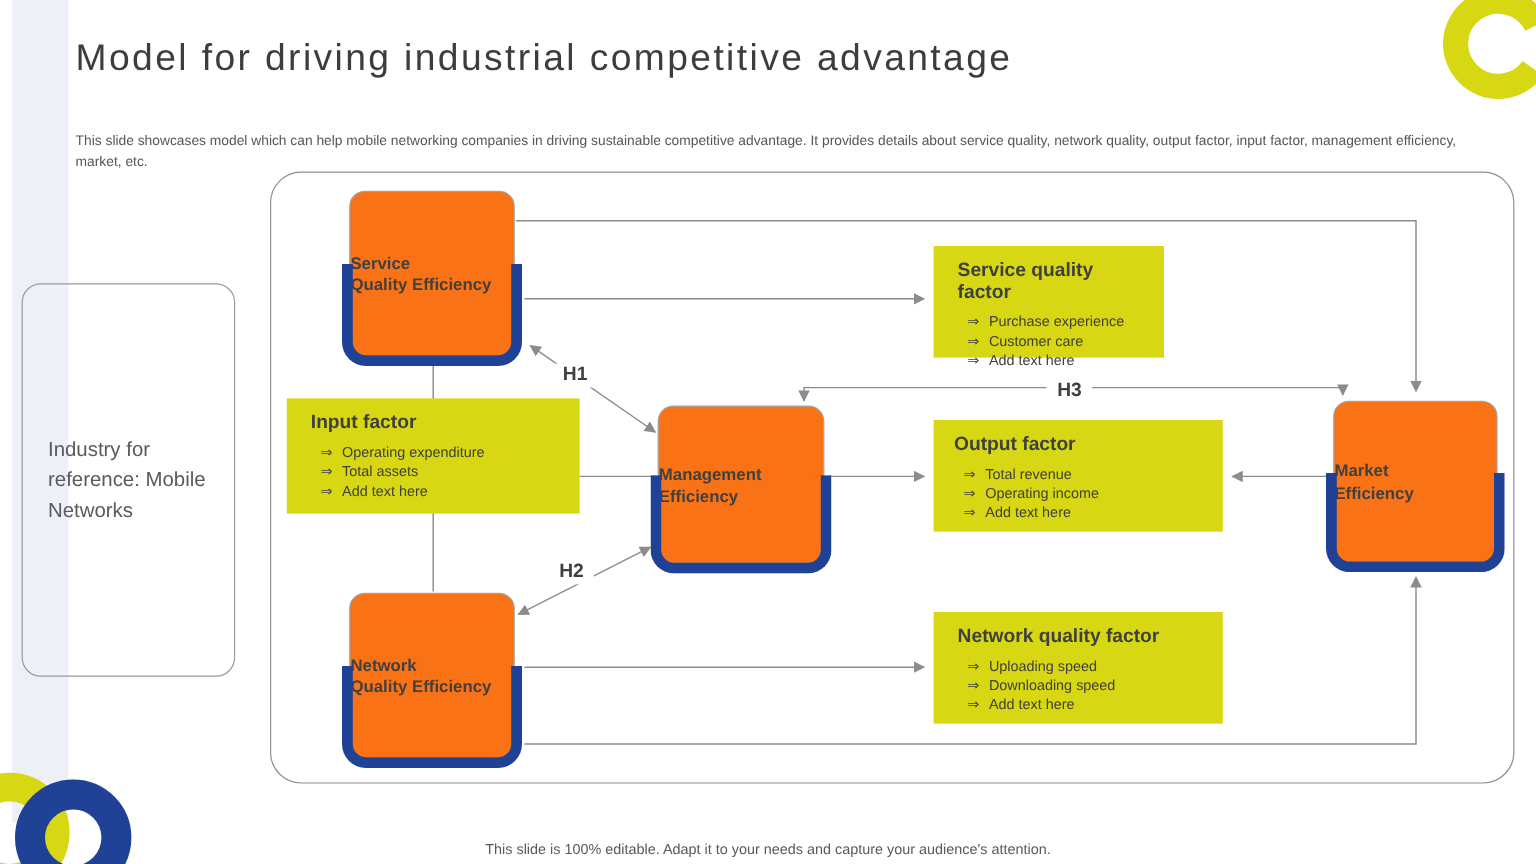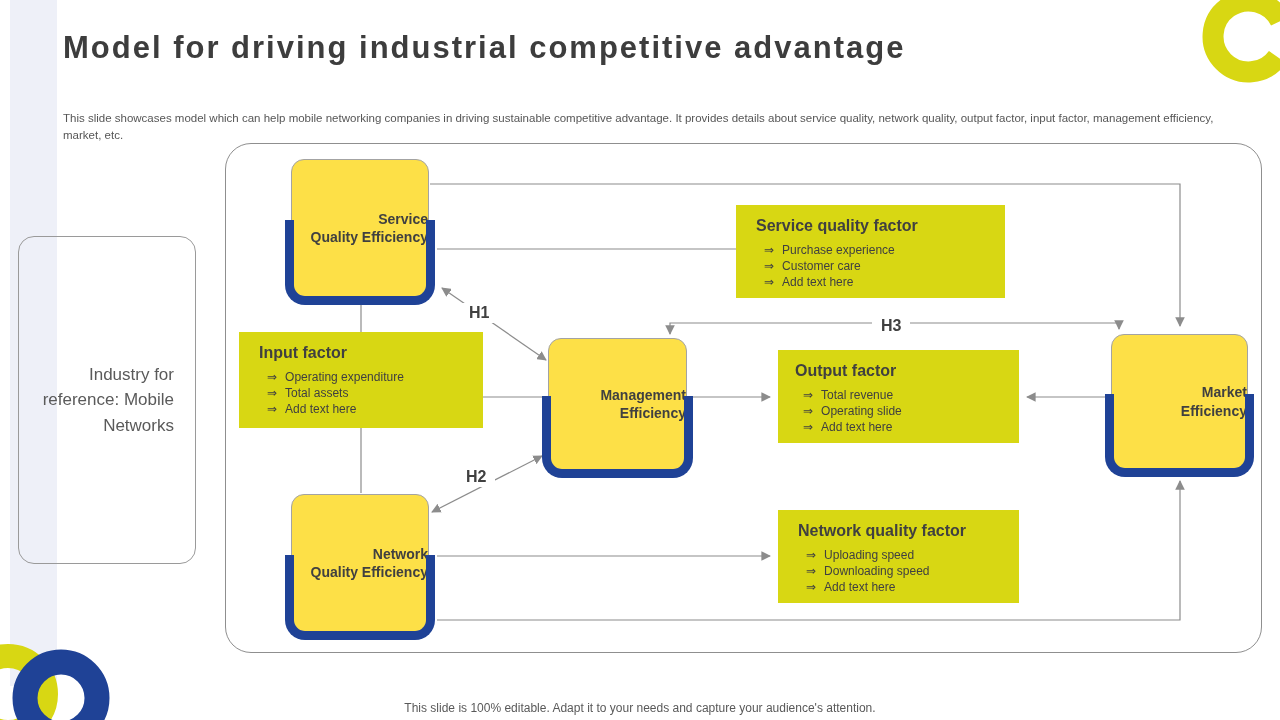--- a/index.html
+++ b/index.html
@@ -6,65 +6,65 @@
   body{
     width:1280px;height:720px;position:relative;overflow:hidden;
     background:#ffffff;font-family:"Liberation Sans", sans-serif;
   }
   .stripe{position:absolute;left:10px;top:0;width:47px;height:686px;background:#eef0f8;z-index:0;}
   .deco-svg{position:absolute;left:0;top:0;width:1280px;height:720px;z-index:1;pointer-events:none;}
   .lines-svg{position:absolute;left:0;top:0;width:1280px;height:720px;z-index:2;pointer-events:none;}
 
   .title{
     position:absolute;left:63px;top:30px;width:1000px;
-    font-size:31px;font-weight:700;letter-spacing:2px;color:#3d3d3d;z-index:3;
+    font-size:31px;font-weight:400;letter-spacing:2px;color:#3d3d3d;z-index:3;
   }
   .description{
     position:absolute;left:63px;top:90px;width:1160px;
     font-size:11.5px;line-height:1.5;color:#565656;z-index:3;margin-top:20px;
   }
   .footer{
     position:absolute;left:0;top:701px;width:1280px;text-align:center;
     font-size:12px;color:#595959;z-index:3;
   }
   .ref-box{
     position:absolute;left:18px;top:236px;width:178px;height:328px;
     border:1px solid #9a9a9a;border-radius:16px;box-sizing:border-box;
-    display:flex;align-items:center;justify-content:center;text-align:right;
+    display:flex;align-items:center;justify-content:center;text-align:left;
     font-size:17px;line-height:1.5;color:#5a5a5a;padding:0 21px;z-index:2;
   }
   .frame{
     position:absolute;left:225px;top:143px;width:1037px;height:510px;
     border:1px solid #8f8f8f;border-radius:26px;box-sizing:border-box;z-index:1;
   }
 
   .node{
-    position:absolute;background:#fde047;border:1px solid #a3a3a3;border-radius:13px;
-    display:flex;flex-direction:column;align-items:flex-end;justify-content:center;
+    position:absolute;background:#f97316;border:1px solid #a3a3a3;border-radius:13px;
+    display:flex;flex-direction:column;align-items:flex-start;justify-content:center;
     font-weight:bold;font-size:14px;color:#404040;text-align:center;line-height:1.3;
     z-index:3;box-sizing:border-box;
   }
   .node::after{
     content:"";position:absolute;left:-7px;right:-7px;bottom:-9px;top:44%;
     border:9px solid #1f4296;border-top:none;border-radius:0 0 20px 20px;
   }
   .node span{white-space:nowrap;}
   #node-service{left:291px;top:159px;width:138px;height:138px;}
   #node-network{left:291px;top:494px;width:138px;height:138px;}
   #node-management{left:548px;top:338px;width:139px;height:132px;}
   #node-market{left:1111px;top:334px;width:137px;height:135px;}
 
   .factor{
     position:absolute;background:#d8d713;box-sizing:border-box;
     padding:12px 14px 8px 20px;color:#404040;z-index:3;
   }
   .factor .factor-title{font-size:16px;font-weight:bold;margin:0 0 7px 0;}
   .factor .li{display:flex;gap:8px;font-size:12px;line-height:1.35;margin-left:8px;}
   .factor .glyph{flex:0 0 auto;}
-  #factor-service{left:736px;top:205px;width:269px;height:93px;}
+  #factor-service{left:778px;top:205px;width:192px;height:93px;}
   #factor-input{left:239px;top:332px;width:244px;height:96px;}
   #factor-output{left:778px;top:350px;width:241px;height:93px;padding-left:17px;}
   #factor-network{left:778px;top:510px;width:241px;height:93px;}
 
   .hlabel{
     position:absolute;background:#ffffff;padding:1px 9px;z-index:4;
     font-size:16px;font-weight:bold;color:#404040;
   }
   #h1{left:460px;top:303px;}
   #h2{left:457px;top:467px;}
@@ -161,21 +161,21 @@
 </div>
 
 <div class="factor" id="factor-output">
   <div class="factor-title">Output factor</div>
   <div class="li">
       <span class="glyph">⇒</span>
       <span>Total revenue</span>
     </div>
   <div class="li">
       <span class="glyph">⇒</span>
-      <span>Operating slide</span>
+      <span>Operating income</span>
     </div>
   <div class="li">
       <span class="glyph">⇒</span>
       <span>Add text here</span>
     </div>
 </div>
 
 <div class="factor" id="factor-network">
   <div class="factor-title">Network quality factor</div>
   <div class="li">

